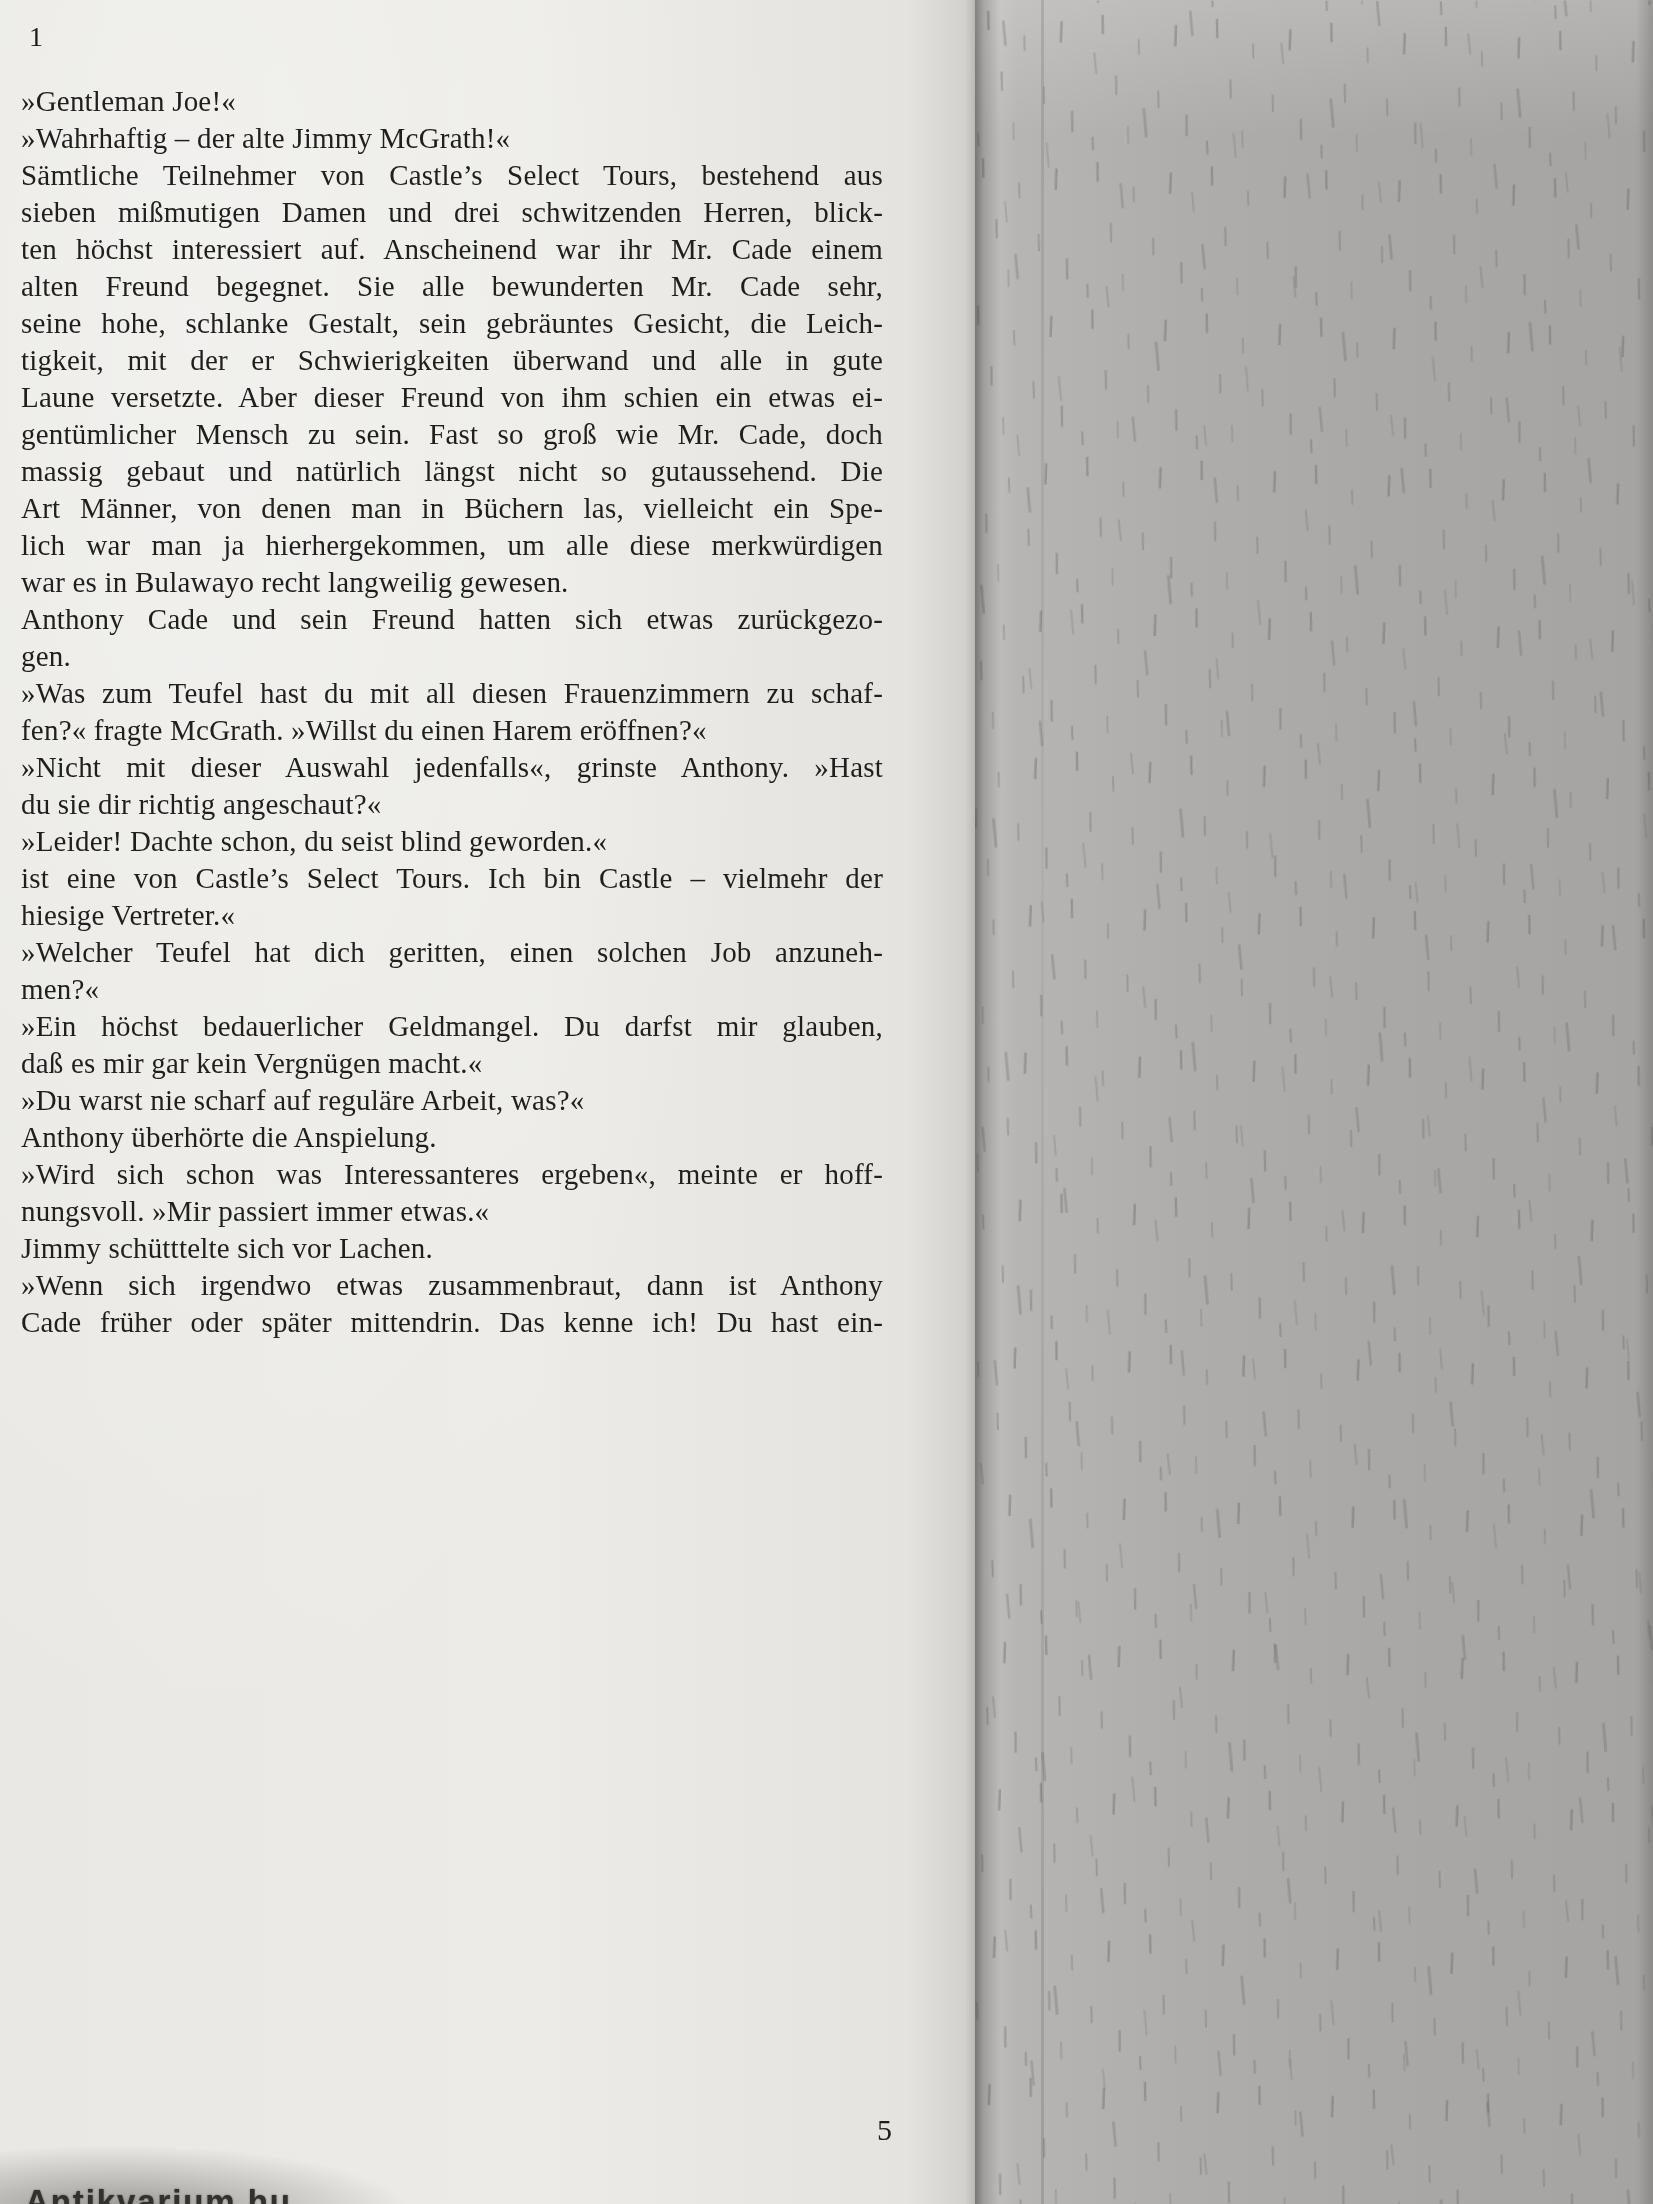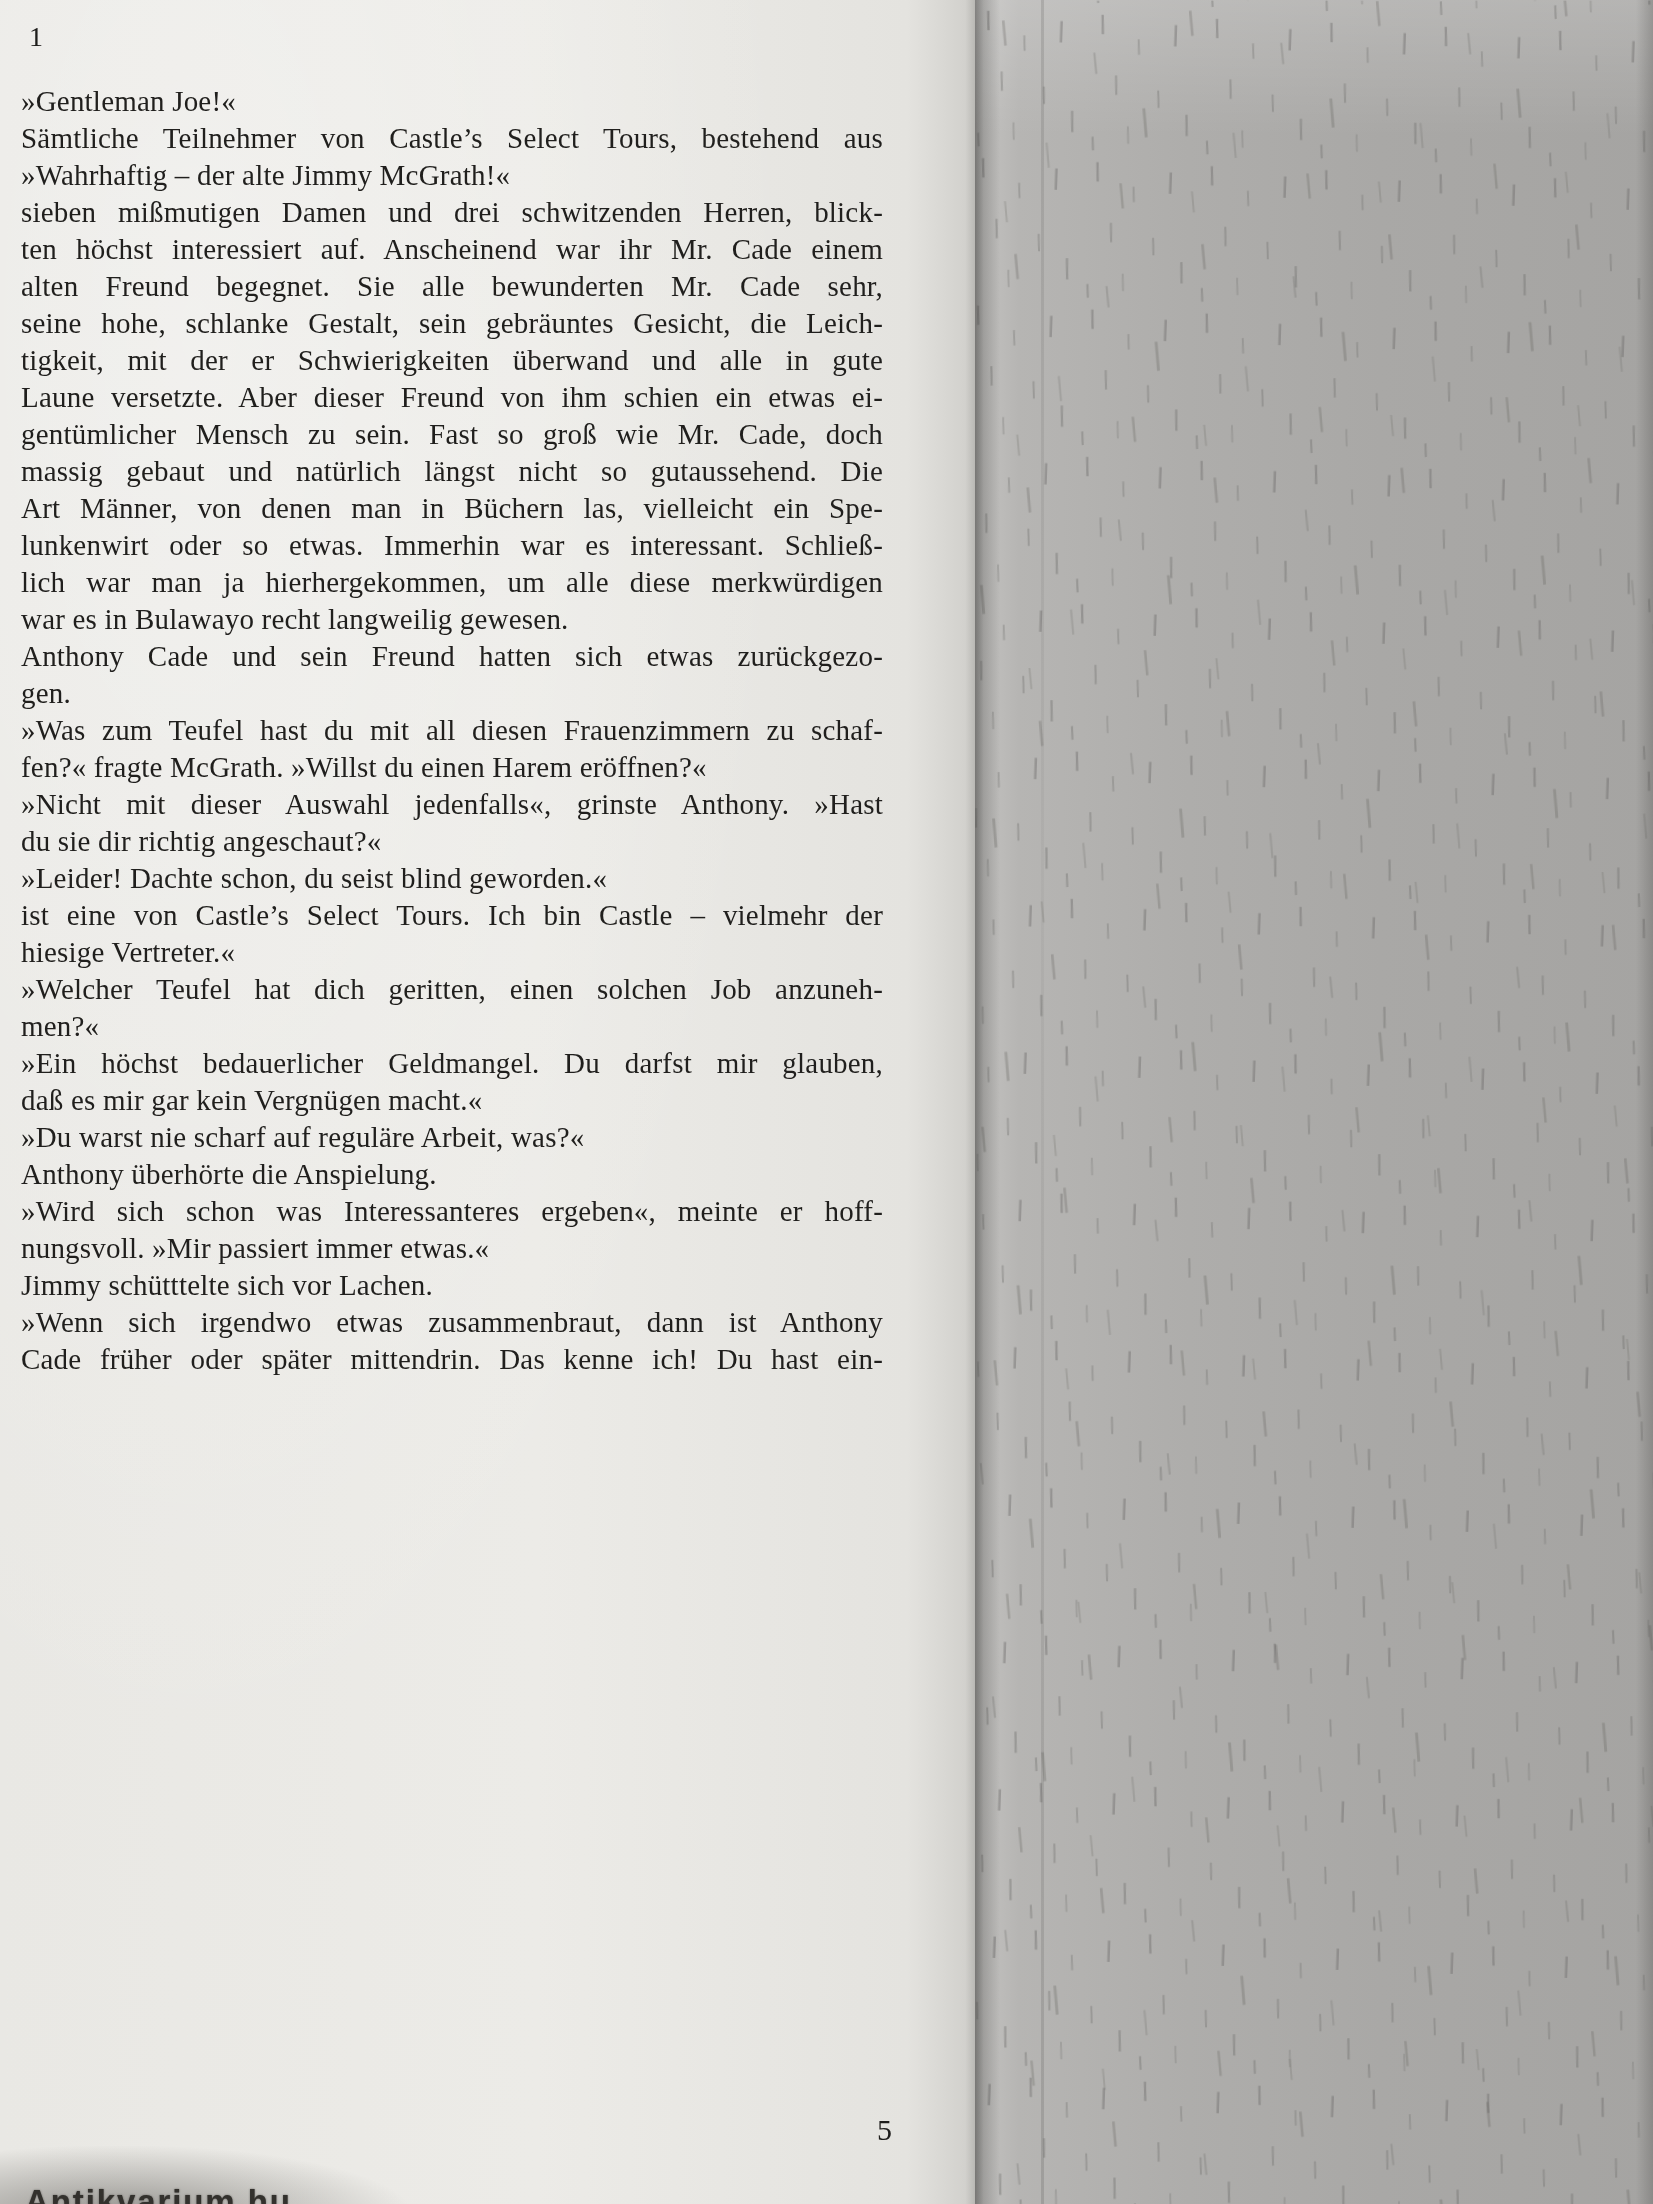--- a/index.html
+++ b/index.html
@@ -114,32 +114,31 @@
 </head>
 <body>
 
 <div class="scan">
 
   <div class="paper">
     <div class="chapter-num">1</div>
 
     <div class="text-block" id="lines">
         <div class="line">»Gentleman Joe!«</div>
+        <div class="line">»Wahrhaftig – der alte Jimmy McGrath!«</div>
         <div class="line j">Sämtliche Teilnehmer von Castle’s Select Tours, bestehend aus</div>
-        <div class="line">»Wahrhaftig – der alte Jimmy McGrath!«</div>
         <div class="line j">sieben mißmutigen Damen und drei schwitzenden Herren, blick-</div>
         <div class="line j">ten höchst interessiert auf. Anscheinend war ihr Mr. Cade einem</div>
         <div class="line j">alten Freund begegnet. Sie alle bewunderten Mr. Cade sehr,</div>
         <div class="line j">seine hohe, schlanke Gestalt, sein gebräuntes Gesicht, die Leich-</div>
         <div class="line j">tigkeit, mit der er Schwierigkeiten überwand und alle in gute</div>
         <div class="line j">Laune versetzte. Aber dieser Freund von ihm schien ein etwas ei-</div>
         <div class="line j">gentümlicher Mensch zu sein. Fast so groß wie Mr. Cade, doch</div>
         <div class="line j">massig gebaut und natürlich längst nicht so gutaussehend. Die</div>
         <div class="line j">Art Männer, von denen man in Büchern las, vielleicht ein Spe-</div>
-        <div class="line j">lunkenwirt oder so etwas. Immerhin war es interessant. Schließ-</div>
         <div class="line j">lich war man ja hierhergekommen, um alle diese merkwürdigen</div>
         <div class="line">war es in Bulawayo recht langweilig gewesen.</div>
         <div class="line j">Anthony Cade und sein Freund hatten sich etwas zurückgezo-</div>
         <div class="line">gen.</div>
         <div class="line j">»Was zum Teufel hast du mit all diesen Frauenzimmern zu schaf-</div>
         <div class="line">fen?« fragte McGrath. »Willst du einen Harem eröffnen?«</div>
         <div class="line j">»Nicht mit dieser Auswahl jedenfalls«, grinste Anthony. »Hast</div>
         <div class="line">du sie dir richtig angeschaut?«</div>
         <div class="line">»Leider! Dachte schon, du seist blind geworden.«</div>
         <div class="line j">ist eine von Castle’s Select Tours. Ich bin Castle – vielmehr der</div>

